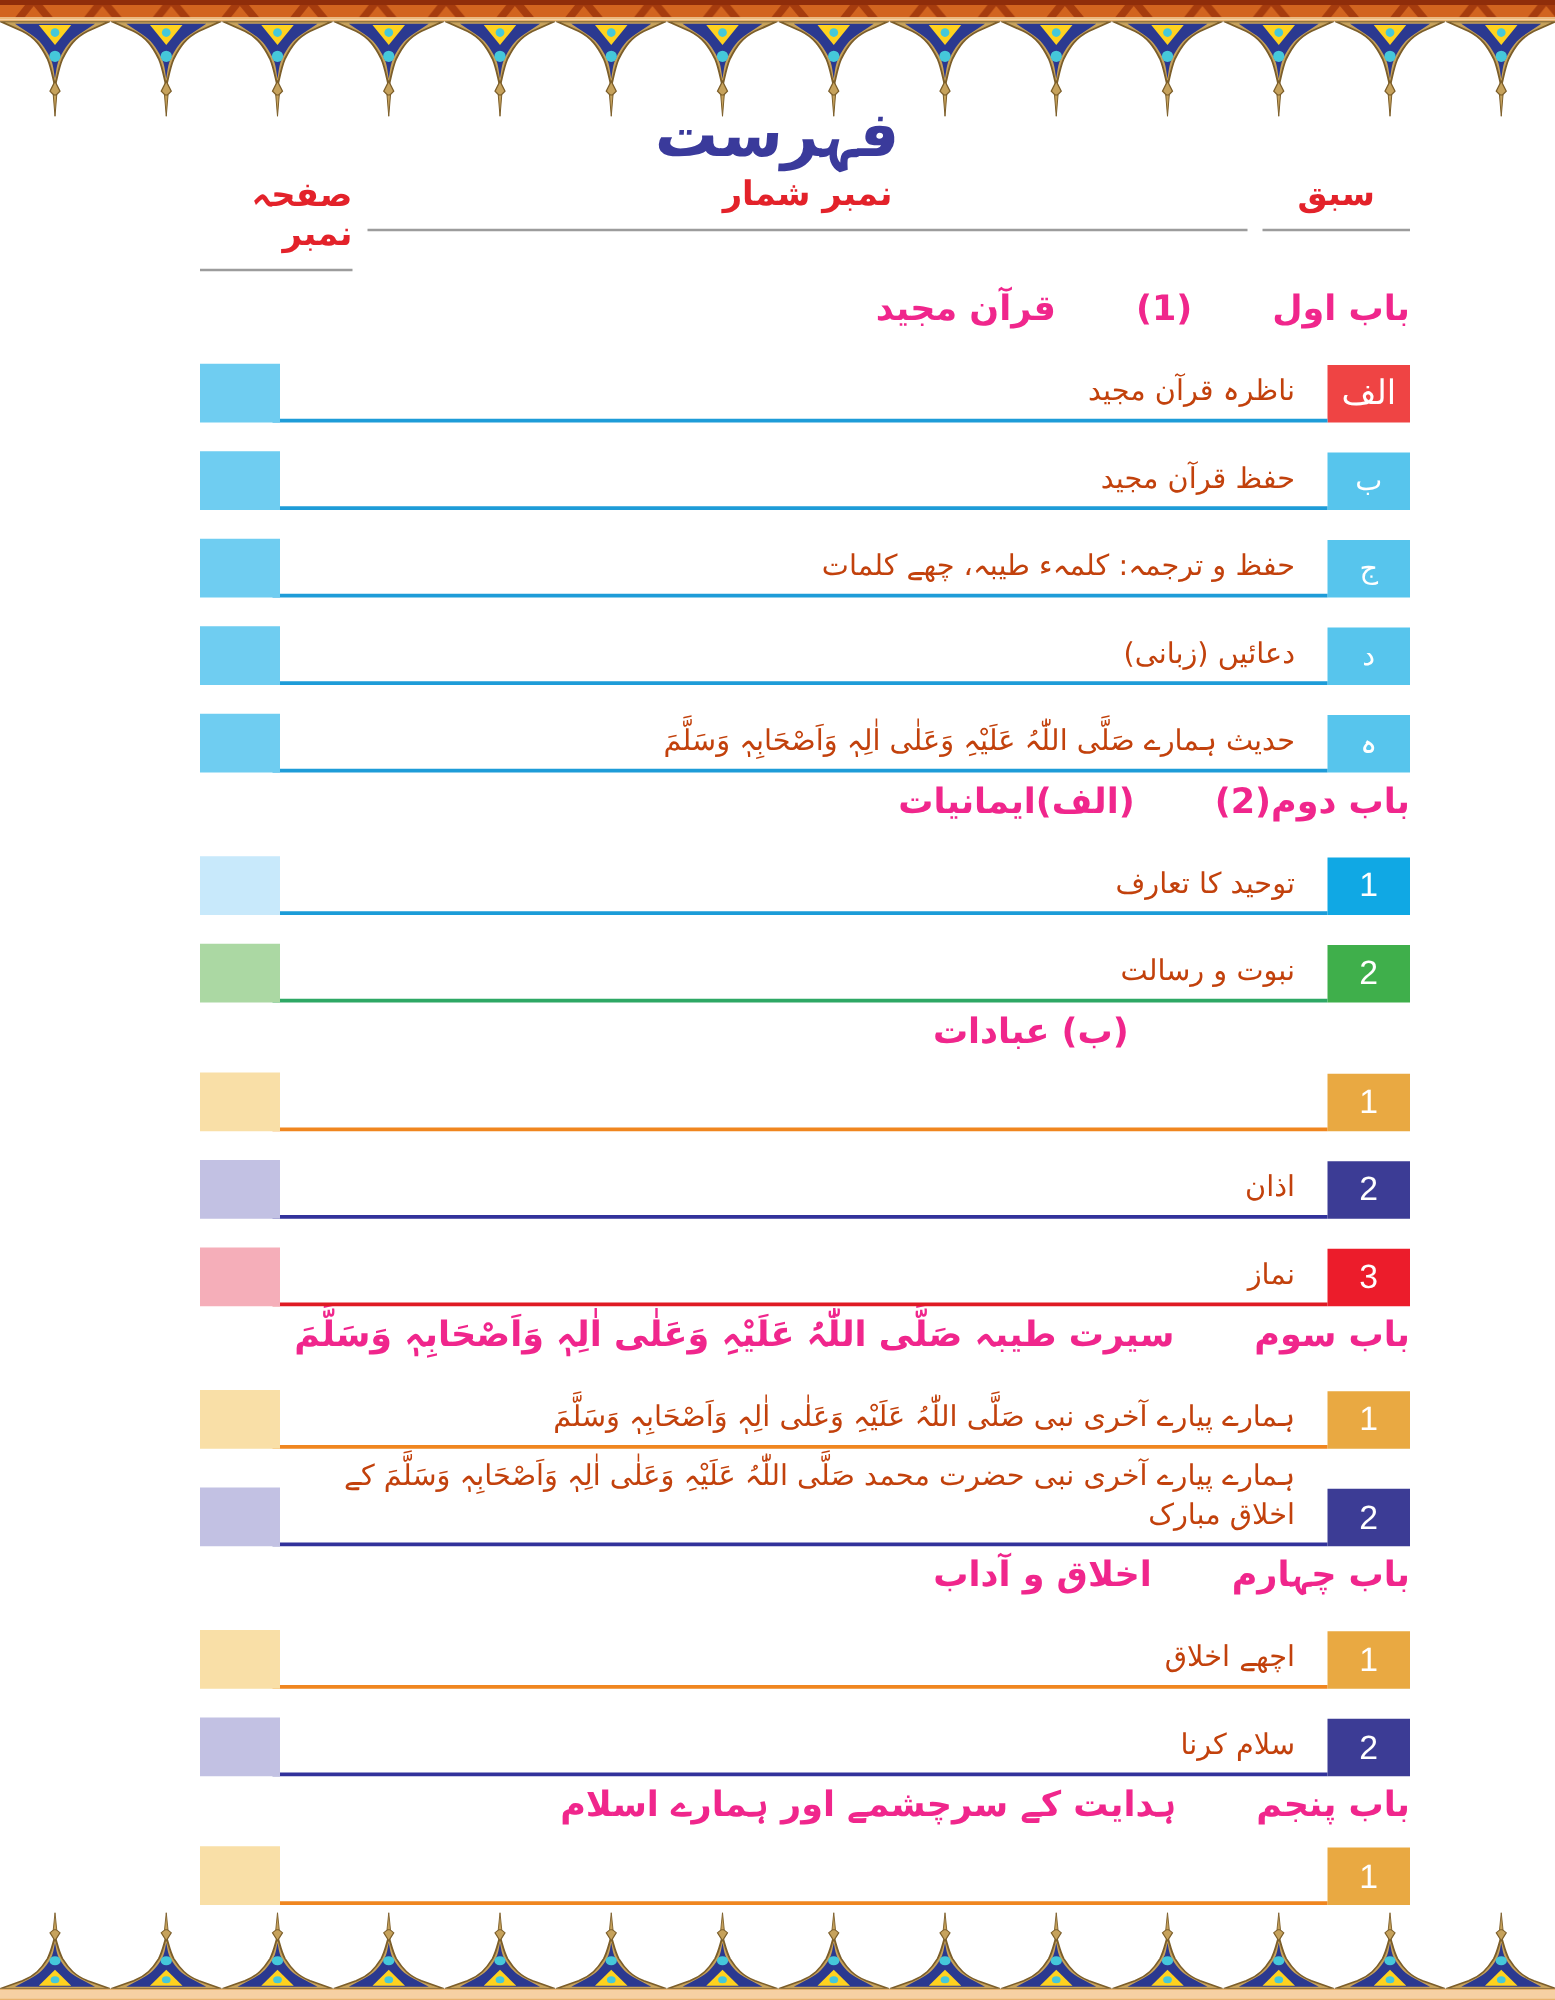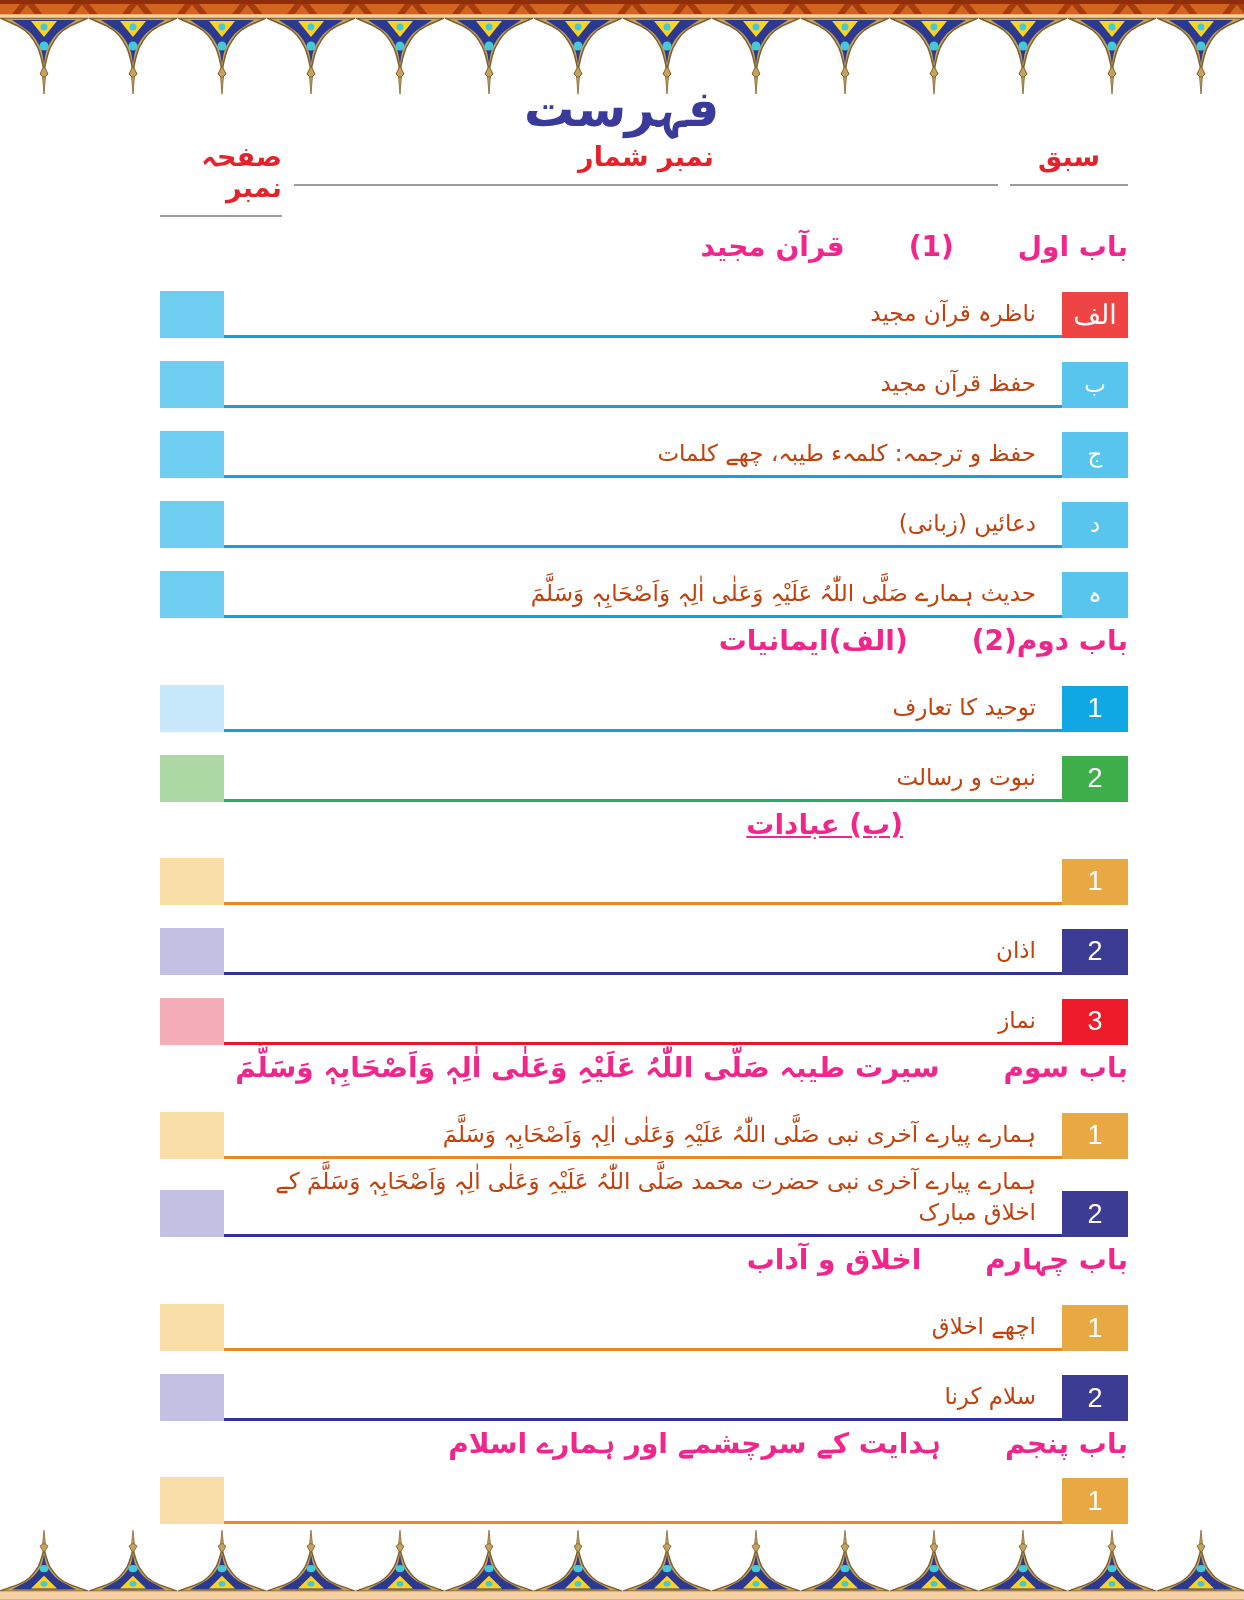--- a/index.html
+++ b/index.html
@@ -146,21 +146,21 @@
         <div class="lesson">توحید کا تعارف</div>
         <div class="rowline" style="background: rgb(27, 156, 216);"></div>
         <div class="pagebox" style="background: rgb(200, 233, 251);"></div>
       </div>
       <div class="trow">
         <div class="numbox" style="background: rgb(63, 175, 75);">2</div>
         <div class="lesson">نبوت و رسالت</div>
         <div class="rowline" style="background: rgb(46, 168, 101);"></div>
         <div class="pagebox" style="background: rgb(171, 216, 163);"></div>
       </div>
-      <div class="section-heading" style="padding-right: 225px; text-decoration: underline;">
+      <div class="section-heading" style="padding-right: 225px;">
         <span>(ب) عبادات</span>
       </div>
       <div class="trow">
         <div class="numbox" style="background: rgb(233, 169, 66);">1</div>
         <div class="rowline" style="background: rgb(240, 134, 31);"></div>
         <div class="pagebox" style="background: rgb(249, 223, 167);"></div>
       </div>
       <div class="trow">
         <div class="numbox" style="background: rgb(60, 60, 149);">2</div>
         <div class="lesson">اذان</div>

